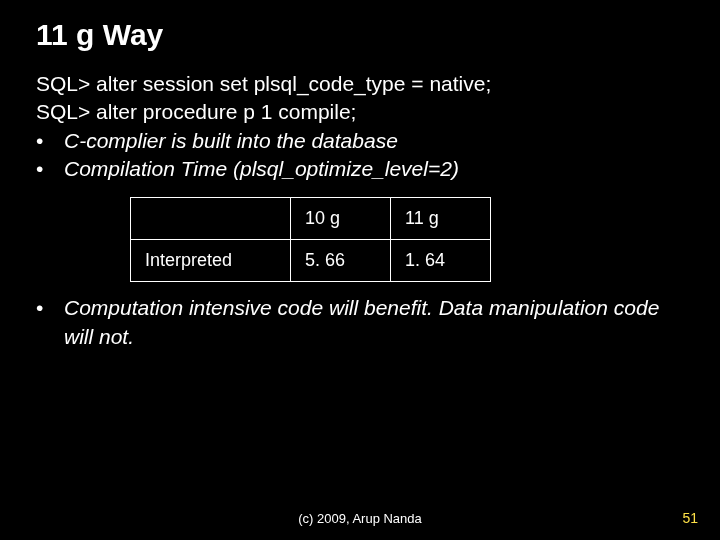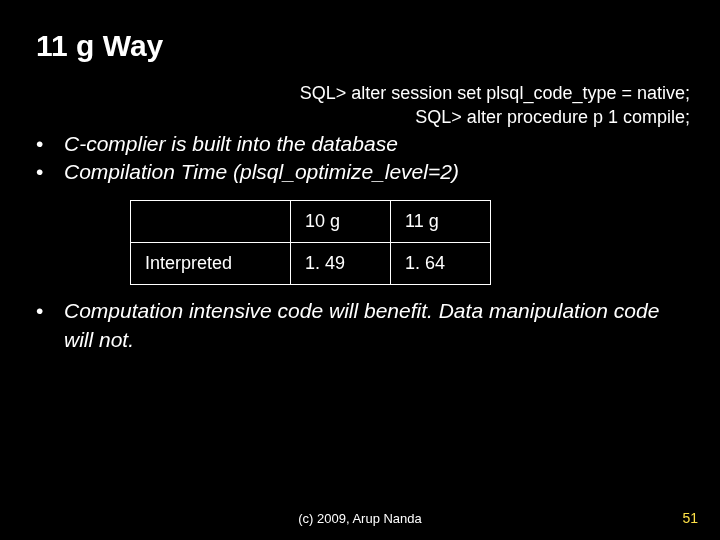--- a/index.html
+++ b/index.html
@@ -1,19 +1,19 @@
 <!DOCTYPE html>
 <html><head>
 <meta charset="utf-8">
 <style>
   * { margin: 0; padding: 0; box-sizing: border-box; }
   html, body { width: 720px; height: 540px; background: #000; color: #fff; font-family: Arial, Helvetica, sans-serif; }
-  .slide { width: 720px; height: 540px; background: #000; position: relative; padding: 29px 30px 0 30px; }
+  .slide { width: 720px; height: 540px; background: #000; position: relative; padding: 18px 30px 0 30px; }
   .title { font-size: 30px; font-weight: bold; margin-bottom: 18px; margin-left: 6px; }
-  .body-line { font-size: 18px; line-height: 1.35; margin-left: 6px; text-align: right; }
+  .body-line { font-size: 21px; line-height: 1.35; margin-left: 6px; }
   .bullet-row { display: flex; font-size: 21px; line-height: 1.35; margin-left: 6px; }
   .bullet-dot { width: 28px; flex: 0 0 28px; }
   .bullet-text { flex: 1; font-style: italic; }
   .table-wrap { margin: 14px 0 12px 100px; }
   table { border-collapse: collapse; border-radius: 24px; }
   td { border: 1.5px solid #fff; padding: 10px 14px; font-size: 18px; color: #fff; }
   td.col0 { width: 160px; }
   td.col1 { width: 100px; }
   td.col2 { width: 100px; }
   .footer-center { position: absolute; bottom: 14px; width: 100%; left: 0; text-align: center; font-size: 13px; color: #fff; }
@@ -41,21 +41,21 @@
   <div class="table-wrap">
     <table>
       <tbody>
           <tr>
         <td class="col0"></td>
         <td class="col1">10 g</td>
         <td class="col2">11 g</td>
       </tr>
       <tr>
         <td class="col0">Interpreted</td>
-        <td class="col1">1. 49</td>
+        <td class="col1">5. 66</td>
         <td class="col2">1. 64</td>
       </tr>
     </tbody>
       </table>
   </div>
 
   <div class="bullet-row">
     <span class="bullet-dot">•</span>
     <span class="bullet-text">Computation intensive code will benefit. Data manipulation code will not.</span>
   </div>

